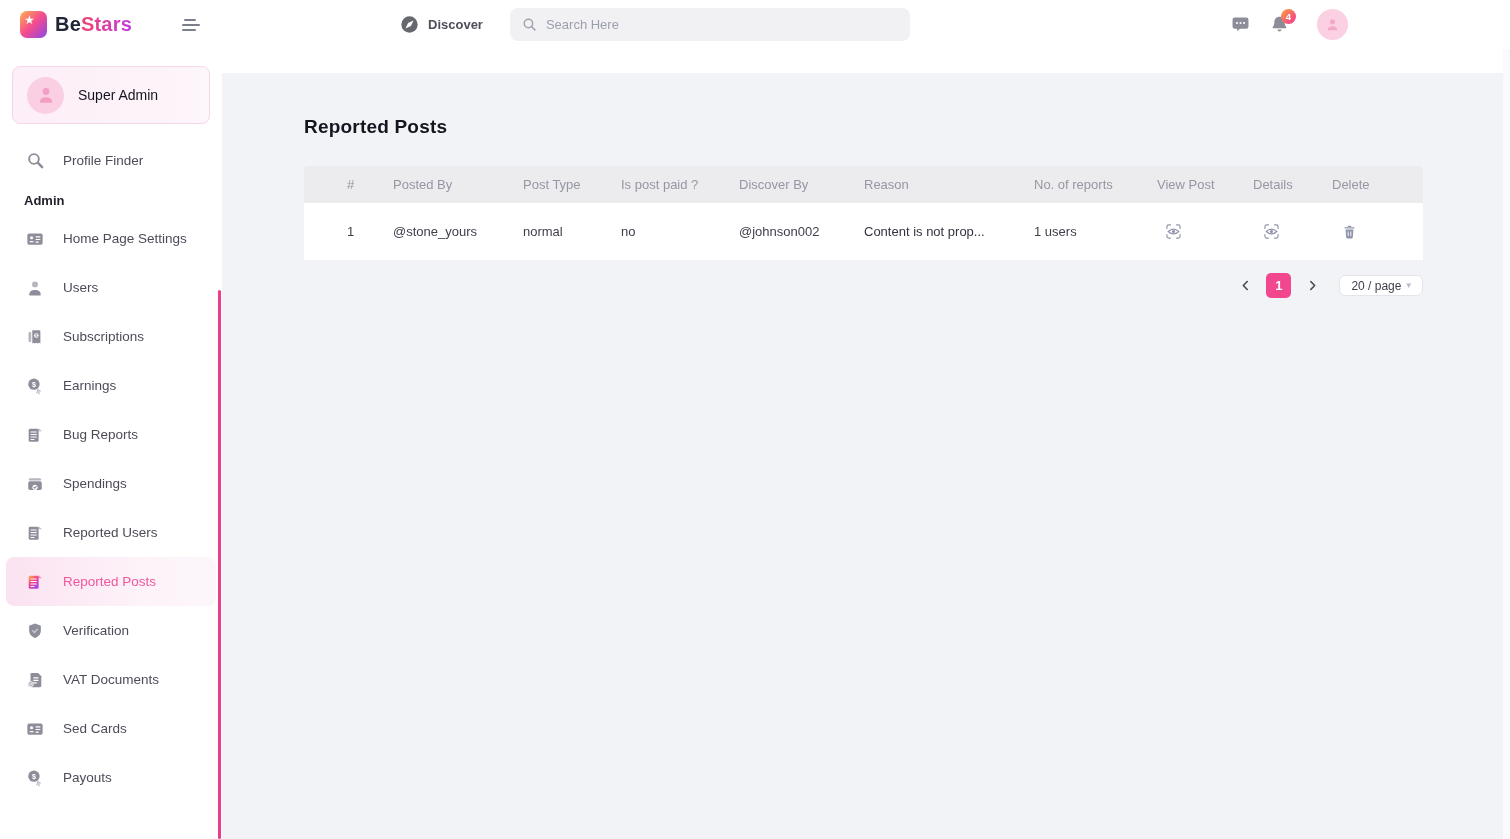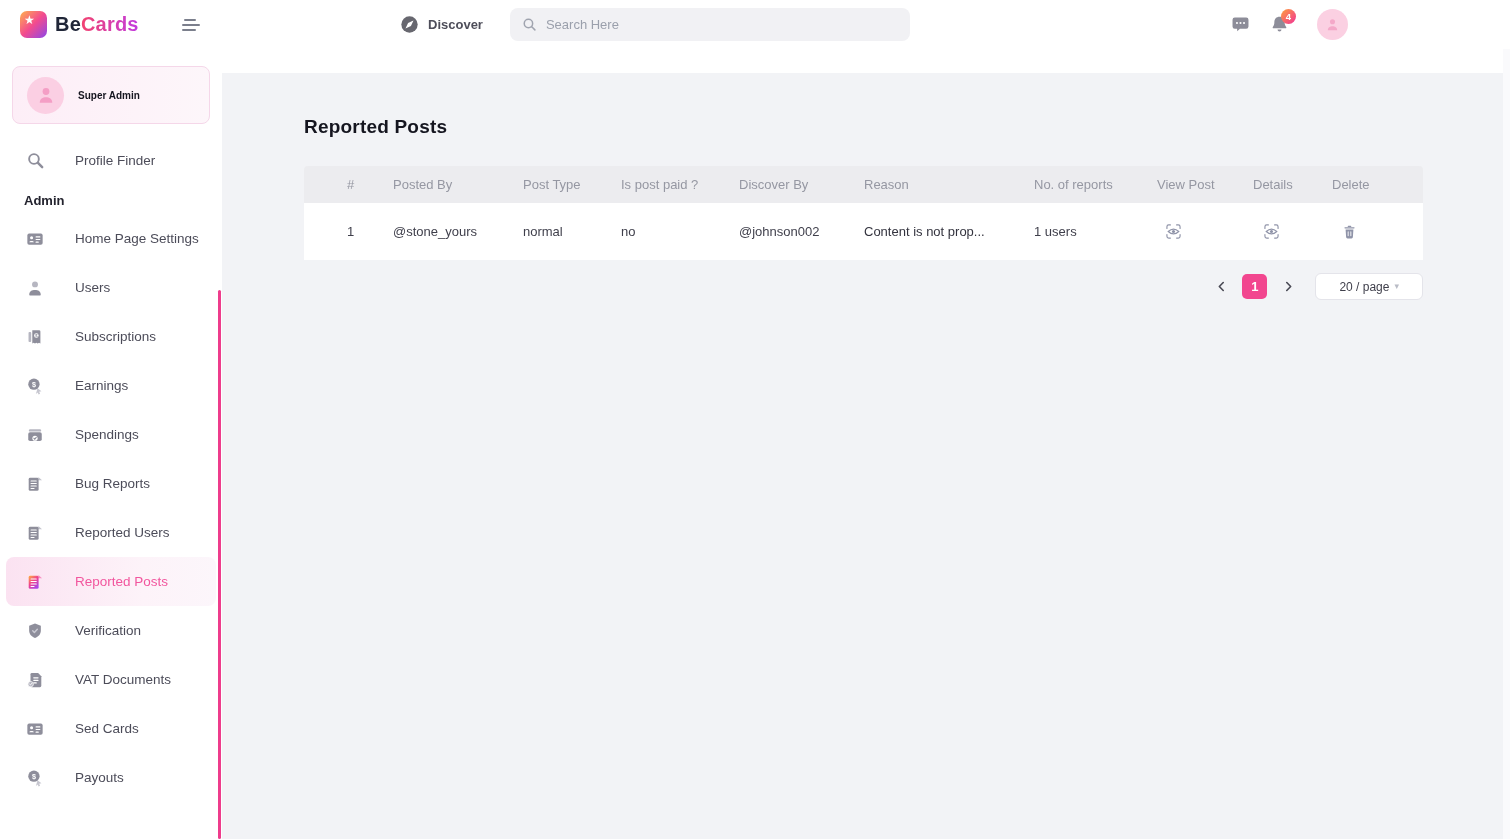--- a/index.html
+++ b/index.html
@@ -31,25 +31,25 @@
   .hamburger i:nth-child(3){ width:14px; }
 
   .profile-card {
     margin:17px 12px 12px 12px; height:58px;
     border:1px solid #f5d7e9; border-radius:8px;
     background:linear-gradient(90deg,#fdeef7 0%,#fdf6fa 100%);
     display:flex; align-items:center; padding:0 14px; gap:14px; cursor:pointer;
   }
   .profile-avatar { width:37px; height:37px; border-radius:50%; background:#fbcfe3;
     display:flex; align-items:center; justify-content:center; overflow:hidden; }
-  .profile-name { font-size:10px; font-weight:700; color:#15151f; }
+  .profile-name { font-size:14px; font-weight:400; color:#15151f; }
 
   .nav-item { height:49px; display:flex; align-items:center; padding-left:25px; cursor:pointer; }
   .nav-icon { width:20px; display:flex; align-items:center; justify-content:center; flex-shrink:0; }
-  .nav-label { margin-left:30px; font-size:13.5px; color:#4c4c59; }
+  .nav-label { margin-left:18px; font-size:13.5px; color:#4c4c59; }
   .section-label { height:29px; padding:8px 0 0 24px; font-size:13px; font-weight:700; color:#23232e; }
 
   .nav-item.active {
     margin:0 6px; padding-left:19px; border-radius:8px;
     background:linear-gradient(90deg,#fbe2f1 0%,#fdf3f9 65%,#fcf6fb 100%);
   }
   .nav-item.active .nav-label { color:#f2569e; font-weight:400; }
 
   .sidebar-scrollbar {
     position:absolute; right:1px; top:290px; bottom:0; width:3px;
@@ -91,37 +91,37 @@
   .cell { overflow:hidden; text-overflow:ellipsis; white-space:nowrap; padding-right:8px; }
   .reason-cell { color:#33333e; }
   .action-cell { display:flex; align-items:center; }
   .eye-btn { margin-left:8px; color:#8f93a8; cursor:pointer; display:flex; }
   .trash-btn { margin-left:10px; color:#8f93a8; cursor:pointer; display:flex; }
 
   .pagination { margin:13px 87px 0 0; display:flex; justify-content:flex-end; align-items:center; gap:9px; }
   .pg-nav { width:24px; height:24px; display:flex; align-items:center; justify-content:center; cursor:pointer; }
   .pg-current { width:25px; height:25px; border-radius:5px; background:#f2468f; color:#fff;
     font-size:13px; font-weight:600; display:flex; align-items:center; justify-content:center; cursor:pointer; }
-  .pg-size { margin-left:6px; height:27px; background:#fff; border:1px solid #e4e4ea; border-radius:6px;
-    padding:0 23px; display:flex; align-items:center; gap:5px; font-size:12px; color:#3f3f4b; cursor:pointer; }
+  .pg-size { margin-left:6px; height:21px; background:#fff; border:1px solid #e4e4ea; border-radius:6px;
+    padding:0 11px; display:flex; align-items:center; gap:5px; font-size:12px; color:#3f3f4b; cursor:pointer; }
   .pg-caret { color:#b9bcc6; font-size:9px; line-height:1; }
 
   .right-scrollbar { position:absolute; right:0; top:49px; bottom:0; width:7px; background:#fafafc; }
 </style>
 </head>
 <body>
 
 <div class="app">
 
   <aside class="sidebar">
     <div class="logo-row">
       <div class="logo-box">★</div>
       <div class="wordmark">
         <span class="wm-be">Be</span>
-          <span class="wm-stars">Cards</span>
+          <span class="wm-stars">Stars</span>
       </div>
       <div class="hamburger">
           <i></i>
           <i></i>
           <i></i>
         </div>
     </div>
 
     <div class="profile-card">
       <div class="profile-avatar">
@@ -190,41 +190,41 @@
               <text x="8.8" y="10.6" font-size="8" font-weight="bold" text-anchor="middle" fill="#fff">$</text>
               <path d="M12.8 12.4l4.4 3.4-2.6.5 1.1 2.3-1.7.8-1.1-2.3-1.9 1.8z" fill="#c6c6cf"></path>
             </svg>
         </span>
         <span class="nav-label">Earnings</span>
       </div>
 
       <div class="nav-item">
         <span class="nav-icon">
           <svg width="18" height="18" viewBox="0 0 20 20">
-              <rect x="3.2" y="3.6" width="13.6" height="2.6" rx="1.3" fill="#b6b6c1"></rect>
-              <rect x="2.5" y="7" width="15" height="9.6" rx="2" fill="#8e8e9b"></rect>
-              <circle cx="10" cy="13.6" r="2.9" fill="#fff"></circle>
-              <path d="M8.7 13.6l1 1 1.7-2" stroke="#8e8e9b" stroke-width="1.2" fill="none" stroke-linecap="round"></path>
-            </svg>
-        </span>
-        <span class="nav-label">Spendings</span>
-      </div>
-
-      <div class="nav-item">
-        <span class="nav-icon">
-          <svg width="18" height="18" viewBox="0 0 20 20">
               <path d="M13.8 2.2l4 3.6h-4z" fill="#c4c4cd"></path>
               <rect x="3" y="3" width="11" height="14.6" rx="1.6" fill="#8e8e9b"></rect>
               <rect x="5" y="6" width="7" height="1.2" rx=".6" fill="#fff"></rect>
               <rect x="5" y="8.8" width="7" height="1.2" rx=".6" fill="#fff"></rect>
               <rect x="5" y="11.6" width="7" height="1.2" rx=".6" fill="#fff"></rect>
               <rect x="5" y="14.4" width="4.5" height="1.2" rx=".6" fill="#fff"></rect>
             </svg>
         </span>
         <span class="nav-label">Bug Reports</span>
+      </div>
+
+      <div class="nav-item">
+        <span class="nav-icon">
+          <svg width="18" height="18" viewBox="0 0 20 20">
+              <rect x="3.2" y="3.6" width="13.6" height="2.6" rx="1.3" fill="#b6b6c1"></rect>
+              <rect x="2.5" y="7" width="15" height="9.6" rx="2" fill="#8e8e9b"></rect>
+              <circle cx="10" cy="13.6" r="2.9" fill="#fff"></circle>
+              <path d="M8.7 13.6l1 1 1.7-2" stroke="#8e8e9b" stroke-width="1.2" fill="none" stroke-linecap="round"></path>
+            </svg>
+        </span>
+        <span class="nav-label">Spendings</span>
       </div>
 
       <div class="nav-item">
         <span class="nav-icon">
           <svg width="18" height="18" viewBox="0 0 20 20">
               <path d="M13.8 2.2l4 3.6h-4z" fill="#c4c4cd"></path>
               <rect x="3" y="3" width="11" height="14.6" rx="1.6" fill="#8e8e9b"></rect>
               <rect x="5" y="6" width="7" height="1.2" rx=".6" fill="#fff"></rect>
               <rect x="5" y="8.8" width="7" height="1.2" rx=".6" fill="#fff"></rect>
               <rect x="5" y="11.6" width="7" height="1.2" rx=".6" fill="#fff"></rect>

